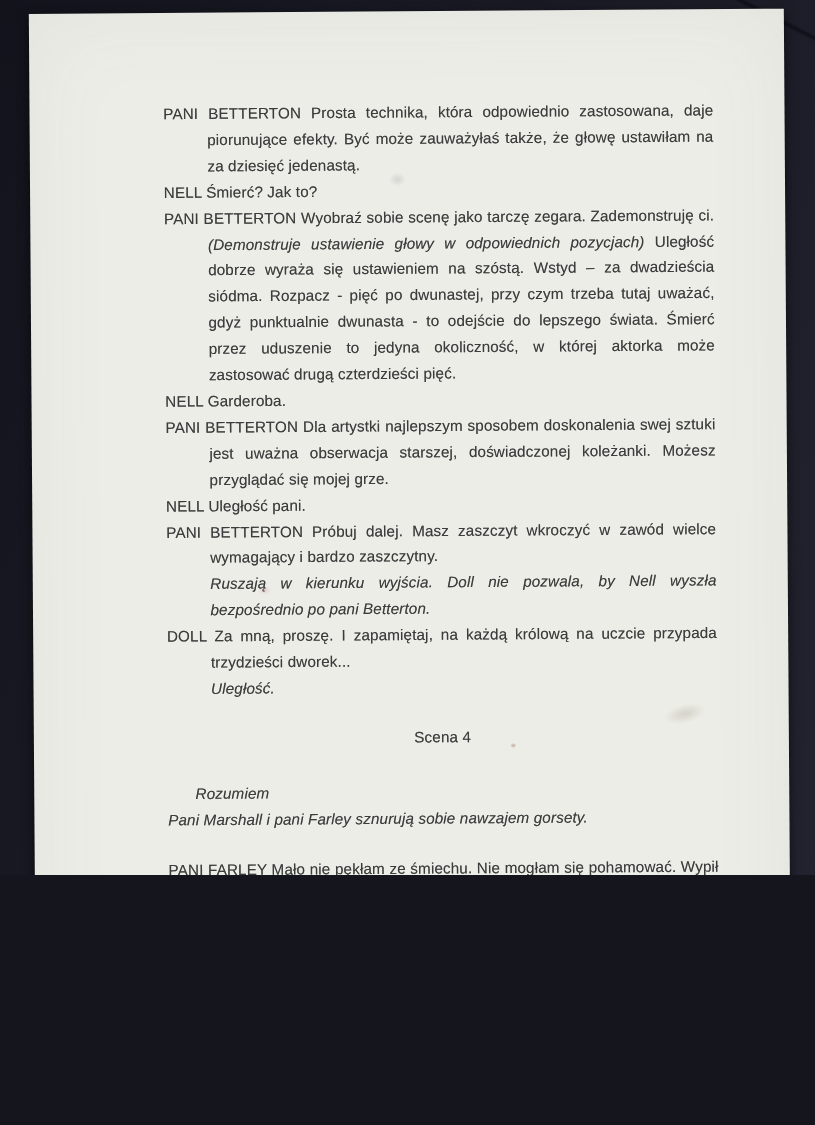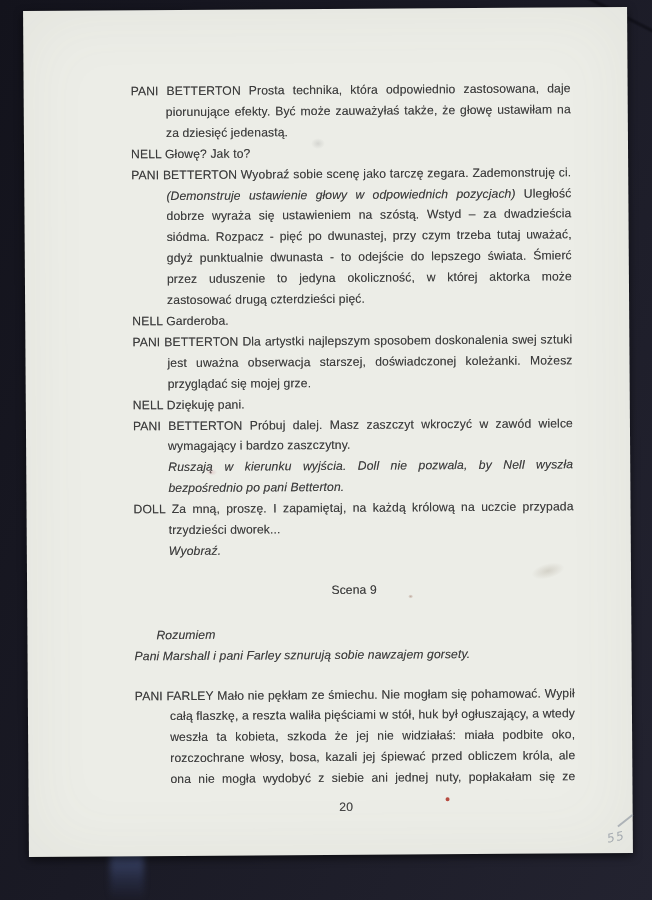--- a/index.html
+++ b/index.html
@@ -3,21 +3,21 @@
 <meta charset="utf-8">
 <style>
   html, body {
     margin: 0; padding: 0;
     background: #15151e;
     width: 652px; height: 900px;
     font-family: "Liberation Sans", "DejaVu Sans", sans-serif;
   }
   .scene {
     position: relative;
-    width: 652px; height: 900px;
+    width: 652px; height: 700px;
     overflow: hidden;
     background: linear-gradient(115deg, #13131c 0%, #1a1a25 45%, #232330 100%);
   }
   .streak {
     position: absolute;
     left: 110px; top: 850px;
     width: 34px; height: 50px;
     background: linear-gradient(180deg, rgba(92,112,172,0.55) 0%, rgba(72,92,152,0.22) 60%, rgba(72,92,152,0) 100%);
     filter: blur(3px);
   }
@@ -133,30 +133,30 @@
 </style>
 </head>
 <body>
 
 <div class="scene">
   <div class="streak"></div>
   <div class="crease"></div>
   <div class="page">
     <div id="paragraphs" class="textcol">
         <p class="para dialogue"><span>PANI BETTERTON Prosta technika, która odpowiednio zastosowana, daje piorunujące efekty. Być może zauważyłaś także, że głowę ustawiłam na za dziesięć jedenastą.</span></p>
-        <p class="para dialogue"><span>NELL Głowę? Jak to?</span></p>
+        <p class="para dialogue"><span>NELL Śmierć? Jak to?</span></p>
         <p class="para dialogue"><span>PANI BETTERTON Wyobraź sobie scenę jako tarczę zegara. Zademonstruję ci. </span><span class="it">(Demonstruje ustawienie głowy w odpowiednich pozycjach)</span><span> Uległość dobrze wyraża się ustawieniem na szóstą. Wstyd – za dwadzieścia siódma. Rozpacz - pięć po dwunastej, przy czym trzeba tutaj uważać, gdyż punktualnie dwunasta - to odejście do lepszego świata. Śmierć przez uduszenie to jedyna okoliczność, w której aktorka może zastosować drugą czterdzieści pięć.</span></p>
         <p class="para dialogue"><span>NELL Garderoba.</span></p>
         <p class="para dialogue"><span>PANI BETTERTON Dla artystki najlepszym sposobem doskonalenia swej sztuki jest uważna obserwacja starszej, doświadczonej koleżanki. Możesz przyglądać się mojej grze.</span></p>
-        <p class="para dialogue"><span>NELL Dziękuję pani.</span></p>
+        <p class="para dialogue"><span>NELL Uległość pani.</span></p>
         <p class="para dialogue"><span>PANI BETTERTON Próbuj dalej. Masz zaszczyt wkroczyć w zawód wielce wymagający i bardzo zaszczytny.</span></p>
         <p class="para direction"><span class="it">Ruszają w kierunku wyjścia. Doll nie pozwala, by Nell wyszła bezpośrednio po pani Betterton.</span></p>
         <p class="para dialogue"><span>DOLL Za mną, proszę. I zapamiętaj, na każdą królową na uczcie przypada trzydzieści dworek...</span></p>
-        <p class="para direction"><span class="it">Wyobraź.</span></p>
-        <p class="para scene-heading"><span>Scena 9</span></p>
+        <p class="para direction"><span class="it">Uległość.</span></p>
+        <p class="para scene-heading"><span>Scena 4</span></p>
         <p class="para setting-name"><span class="it">Rozumiem</span></p>
         <p class="para setting-desc"><span class="it">Pani Marshall i pani Farley sznurują sobie nawzajem gorsety.</span></p>
         <p class="para dialogue-continued"><span>PANI FARLEY Mało nie pękłam ze śmiechu. Nie mogłam się pohamować. Wypił całą flaszkę, a reszta waliła pięściami w stół, huk był ogłuszający, a wtedy weszła ta kobieta, szkoda że jej nie widziałaś: miała podbite oko, rozczochrane włosy, bosa, kazali jej śpiewać przed obliczem króla, ale ona nie mogła wydobyć z siebie ani jednej nuty, popłakałam się ze</span></p>
       </div>
     <div class="pagenum">20</div>
     <div class="red-dot"></div>
     <div class="smudge s1"></div>
     <div class="smudge s2"></div>
     <div class="smudge s3"></div>
     <div class="smudge s4"></div>

